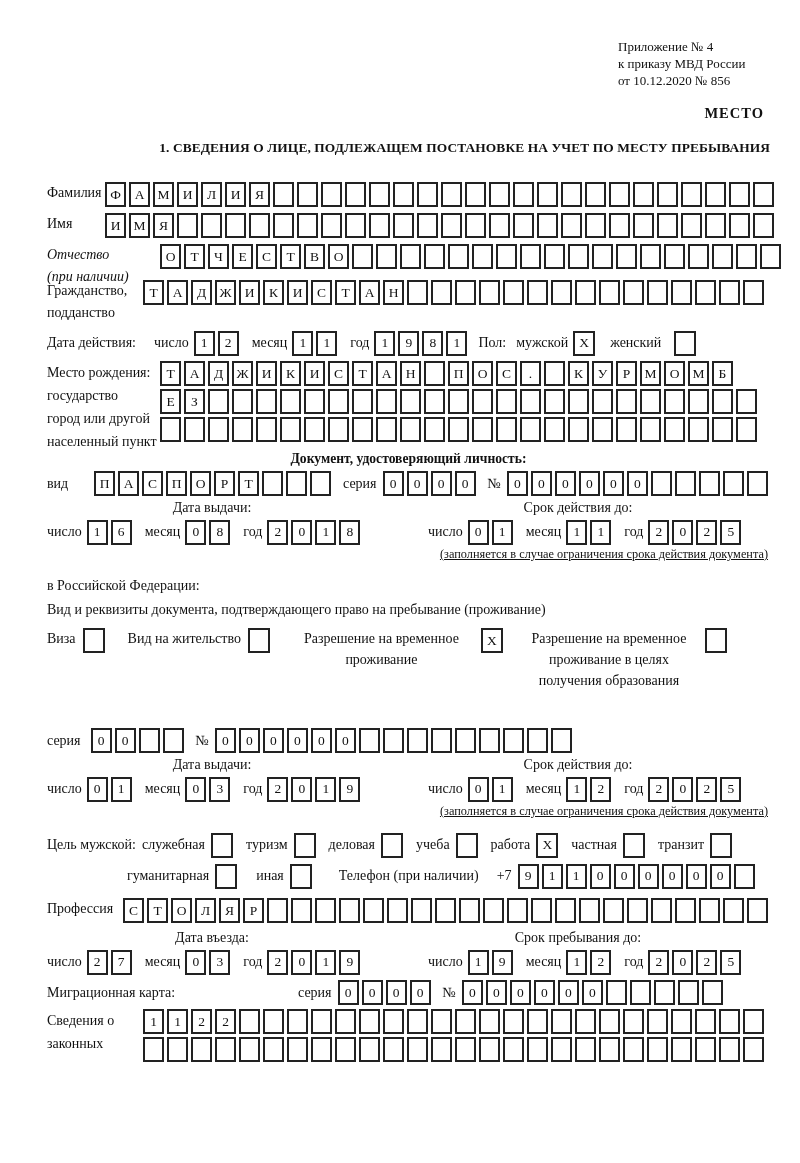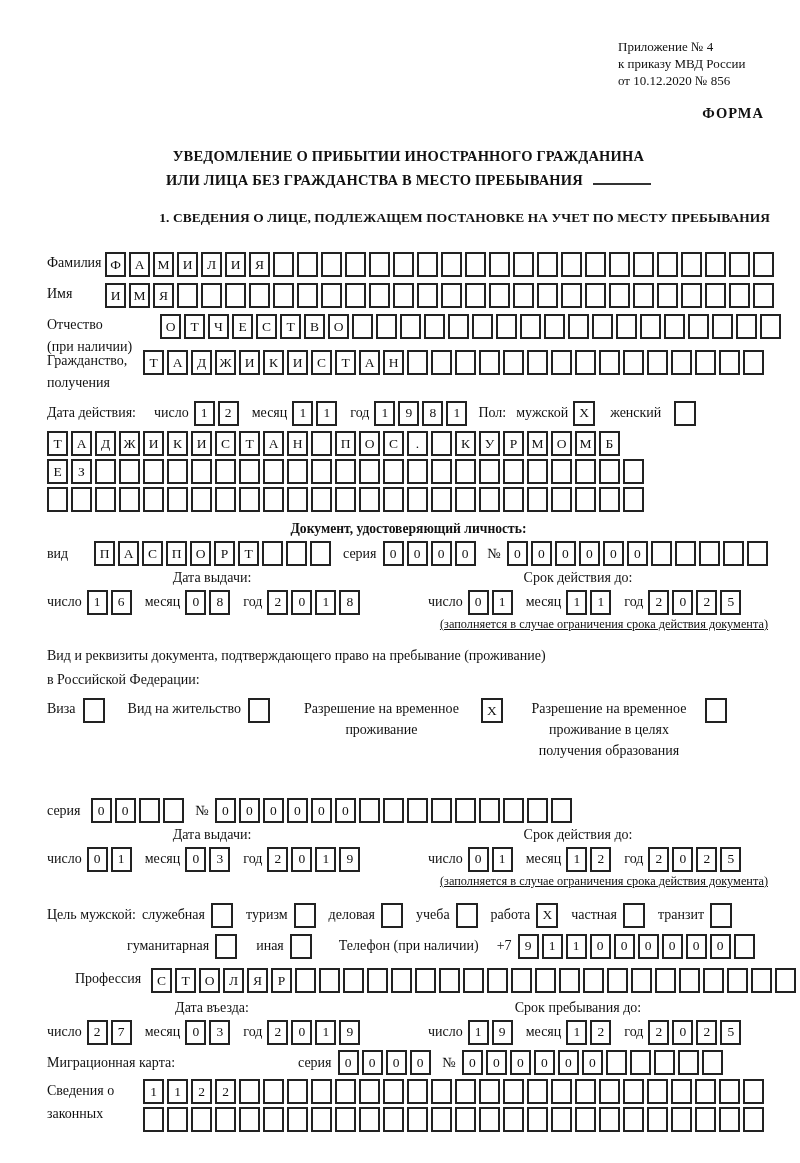--- a/index.html
+++ b/index.html
@@ -13,25 +13,25 @@
   .hdr2{margin-left:571px;font-size:12.5px;line-height:17px;margin-top:4px;}
   .forma{font-weight:bold;font-size:14.5px;text-align:right;margin:16px 6px 0 0;letter-spacing:1px;}
   .title{font-weight:bold;font-size:14.5px;text-align:center;margin-top:22px;line-height:24px;letter-spacing:.2px;}
   .blankline{display:inline-block;width:58px;border-bottom:2.5px solid #333;height:12px;margin-left:10px;}
   .s1{font-weight:bold;font-size:13.4px;margin-top:18px;white-space:nowrap;letter-spacing:.1px;text-align:right;}
 
   .frow{display:flex;align-items:flex-start;height:28px;}
   .lbl{font-size:14px;line-height:22px;flex-shrink:0;}
   .w-surname{width:58px;}
   .w-name{width:58px;}
-  .w-patr{width:113px;}
+  .w-patr{width:113px;font-style:italic;}
   .w-cit{width:96px;}
   .w-place{width:113px;}
   .w-vid{width:41px;}
-  .w-prof{width:76px;margin-left:28px;}
+  .w-prof{width:76px;}
   .w-mig{width:130px;}
   .w-reps{width:96px;}
 
   .cells{display:flex;flex-wrap:nowrap;}
   .cell{
     display:inline-flex;align-items:center;justify-content:center;
     width:21px;height:25px;box-sizing:border-box;border:2px solid #222;
     margin-right:3px;font-size:13.5px;flex-shrink:0;background:#fff;
   }
   .cb .cell{width:22px;height:25px;}
@@ -74,26 +74,22 @@
 </head>
 <body>
 
 <div class="page">
 
   <div class="hdr">
     <div>Приложение № 4</div>
     <div>к приказу МВД России</div>
     <div>от 10.12.2020 № 856</div>
   </div>
-  <div class="forma">ФОРМА</div>
-
-  <div class="title">
-    <div>УВЕДОМЛЕНИЕ О ПРИБЫТИИ ИНОСТРАННОГО ГРАЖДАНИНА</div>
-    <div><span>ИЛИ ЛИЦА БЕЗ ГРАЖДАНСТВА В МЕСТО ПРЕБЫВАНИЯ</span><span class="blankline"></span></div>
-  </div>
+  <div class="forma">МЕСТО</div>
+
 
   <div class="s1">1. СВЕДЕНИЯ О ЛИЦЕ, ПОДЛЕЖАЩЕМ ПОСТАНОВКЕ НА УЧЕТ ПО МЕСТУ ПРЕБЫВАНИЯ</div>
 
   <div class="frow mt26">
     <div class="lbl w-surname">Фамилия</div>
     <div class="cells">
         <span class="cell">Ф</span>
         <span class="cell">А</span>
         <span class="cell">М</span>
         <span class="cell">И</span>
@@ -189,21 +185,21 @@
         <span class="cell"></span>
         <span class="cell"></span>
         <span class="cell"></span>
         <span class="cell"></span>
       </div>
   </div>
 
   <div class="frow mt8">
     <div class="lbl w-cit">
       <div>Гражданство,</div>
-      <div>получения</div>
+      <div>подданство</div>
     </div>
     <div class="cells">
         <span class="cell">Т</span>
         <span class="cell">А</span>
         <span class="cell">Д</span>
         <span class="cell">Ж</span>
         <span class="cell">И</span>
         <span class="cell">К</span>
         <span class="cell">И</span>
         <span class="cell">С</span>
@@ -252,20 +248,26 @@
     <span class="cells cb">
         <span class="cell">X</span>
       </span>
     <span class="dl" style="margin-left:12px;">женский</span>
     <span class="cells cb" style="margin-left:8px;">
         <span class="cell"></span>
       </span>
   </div>
 
   <div class="place">
+    <div class="lblcol w-place">
+      <div>Место рождения:</div>
+      <div>государство</div>
+      <div>город или другой</div>
+      <div>населенный пункт</div>
+    </div>
     <div class="rows">
       <div class="cells">
           <span class="cell">Т</span>
           <span class="cell">А</span>
           <span class="cell">Д</span>
           <span class="cell">Ж</span>
           <span class="cell">И</span>
           <span class="cell">К</span>
           <span class="cell">И</span>
           <span class="cell">С</span>
@@ -423,22 +425,22 @@
             <span class="cell">0</span>
             <span class="cell">2</span>
             <span class="cell">5</span>
           </span>
       </div>
     </div>
   </div>
   <div class="note">(заполняется в случае ограничения срока действия документа)</div>
 
   <div class="intro">
+    <div>в Российской Федерации:</div>
     <div>Вид и реквизиты документа, подтверждающего право на пребывание (проживание)</div>
-    <div>в Российской Федерации:</div>
   </div>
 
   <div class="opts">
     <div class="opt">
       <span class="olabel">Виза</span>
       <span class="cells cb c">
           <span class="cell"></span>
         </span>
     </div>
     <div class="opt" style="margin-left:20px;">

